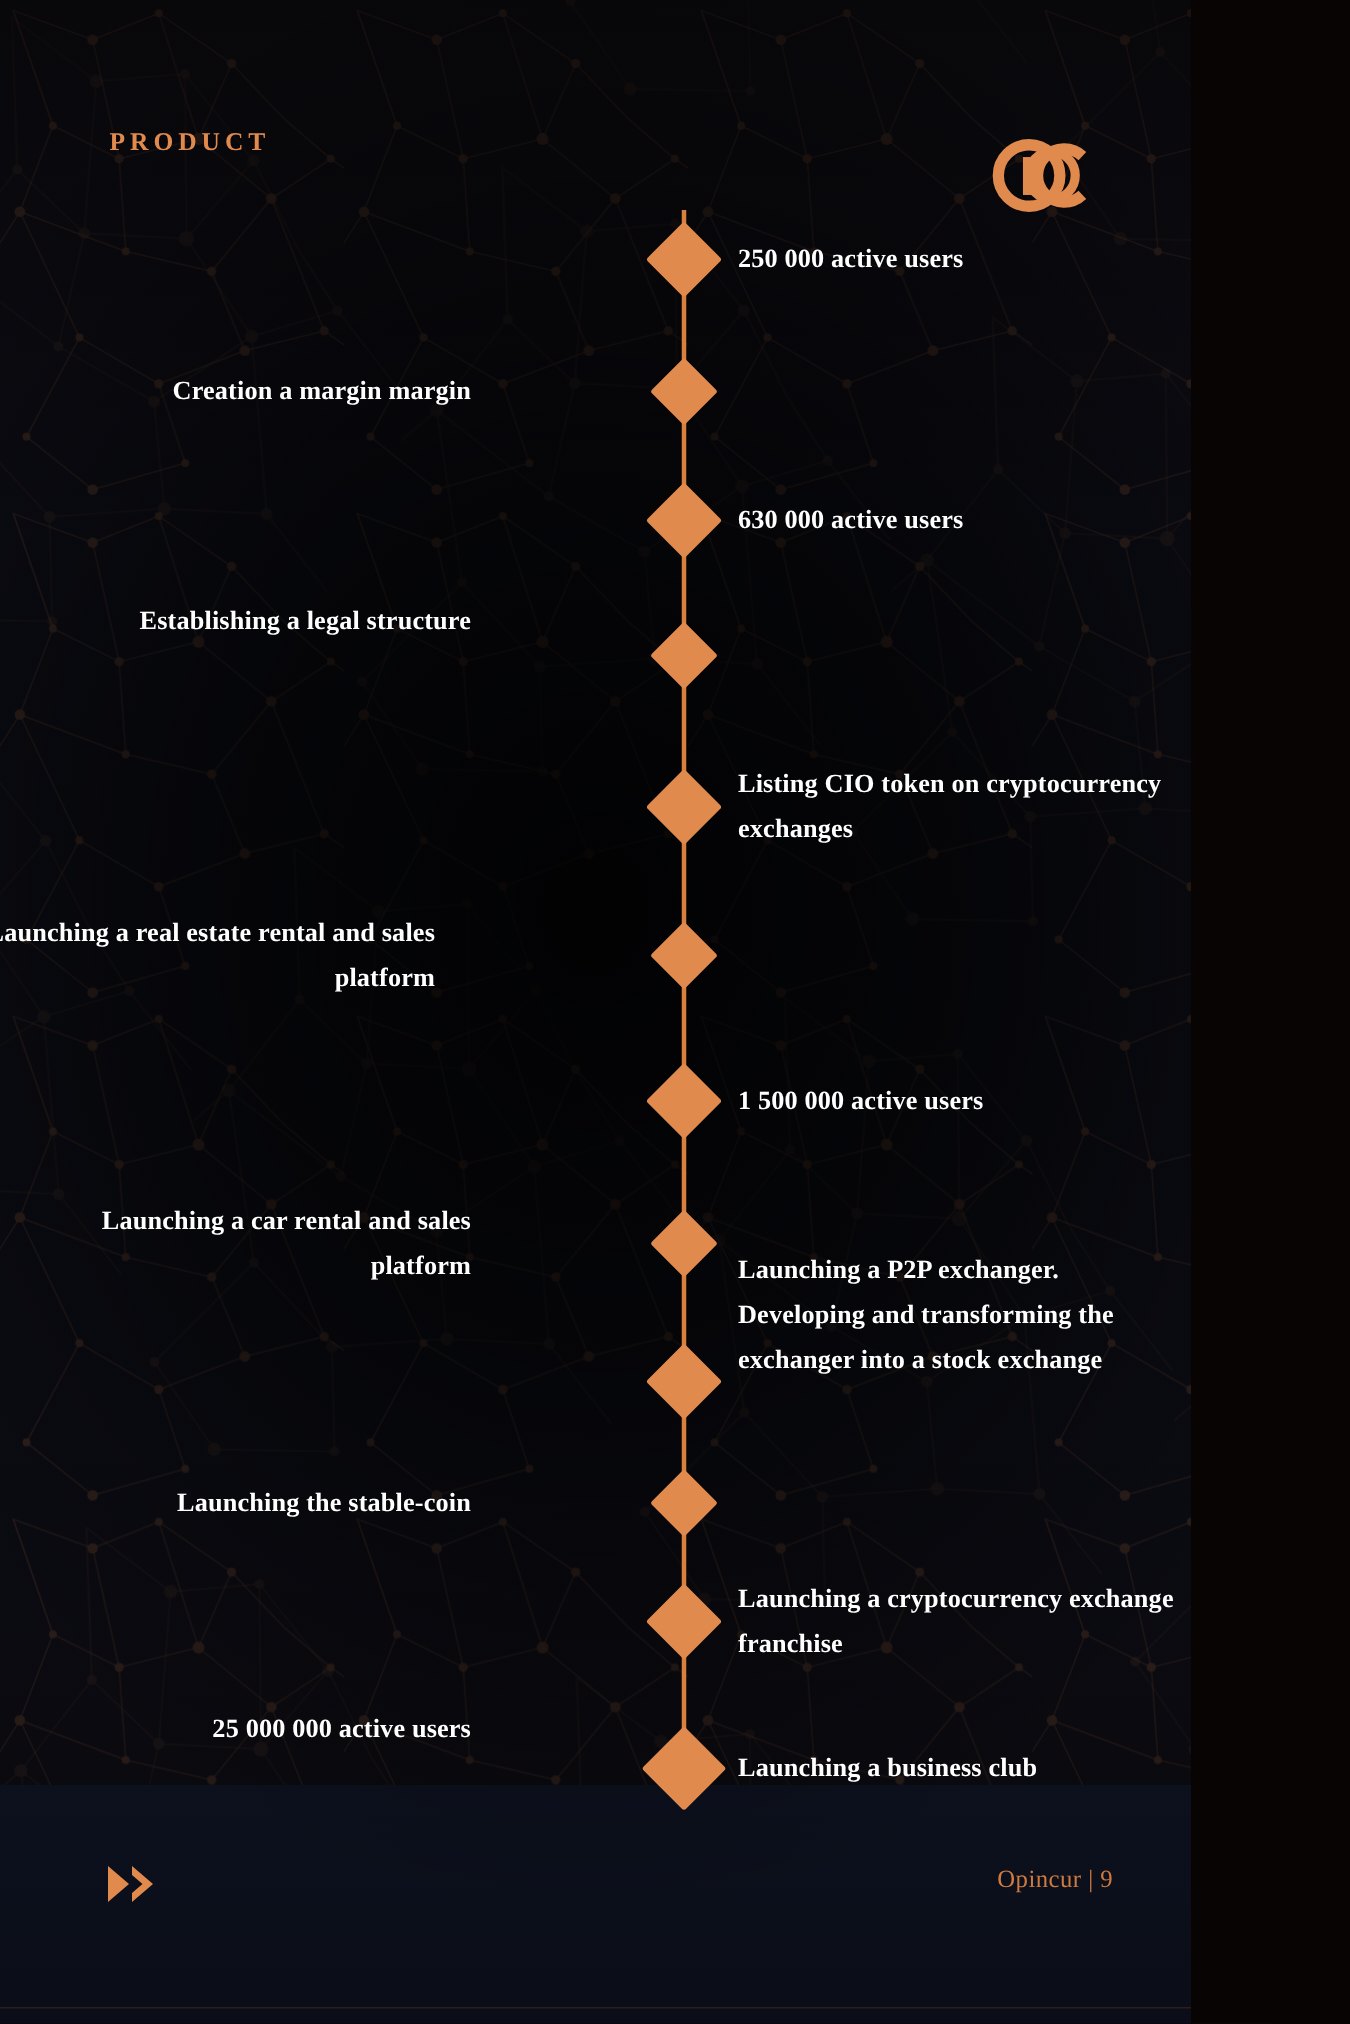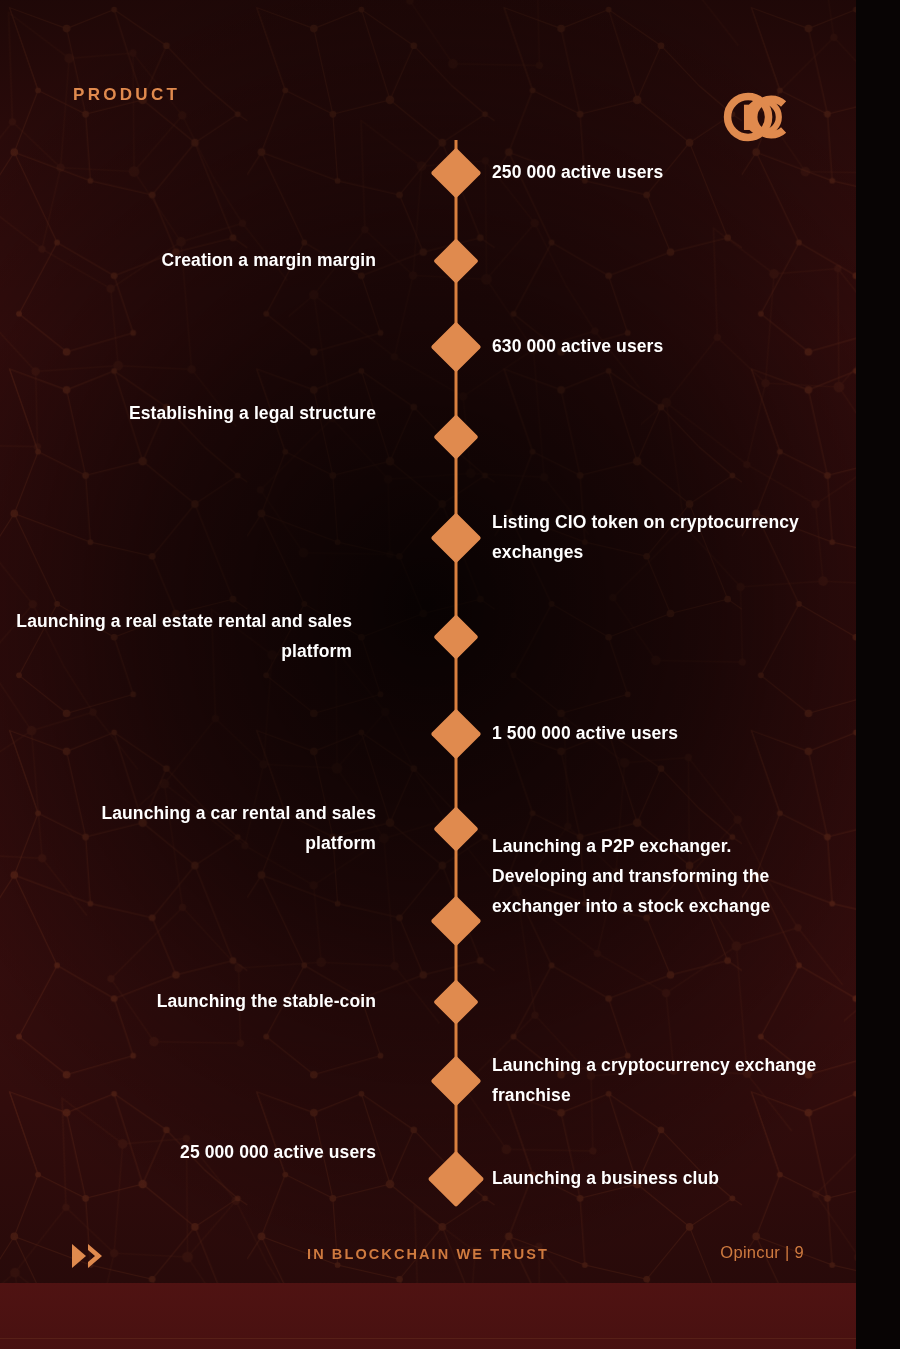--- a/index.html
+++ b/index.html
@@ -7,23 +7,24 @@
 
   html, body {
     width:900px; height:1349px;
     background:#080404;
     font-family:"Liberation Sans", sans-serif;
     overflow:hidden;
   }
 
   .slide{
     position:relative;
-    width:856px; height:1349px;
-    background:#7f1d1d;
+    width:794px; height:1349px;
+    background:#0f172a;
     overflow:hidden;
+    font-family:Liberation Serif, serif;
   }
 
   
   .bg-network{
     position:absolute; inset:0;
     z-index:0;
     opacity:.55;
     pointer-events:none;
   }
   .bg-vignette{
@@ -215,18 +216,17 @@
 franchise</div>
         <div class="node" style="top: 1179px; width: 40px; height: 40px;"></div>
         <div class="label right" style="top: 1163px; left: 492px; width: 400px;">Launching a business club</div>
         <div class="label left" style="top: 1137px; right: 480px; width: 420px; margin-left: 18px;">25 000 000 active users</div>
       </div>
 
     <svg class="footer-chevrons" viewBox="0 0 46 32" aria-hidden="true">
       <path d="M2 4 L16 16 L2 28 Z" fill="#e08a4e"></path>
       <path d="M18 4 L32 16 L18 28 L18 22 L25 16 L18 10 Z" fill="#e08a4e"></path>
     </svg>
-    <div class="footer-tagline">IN BLOCKCHAIN WE TRUST</div>
     <div class="footer-brand">Opincur | 9</div>
     <div class="footer-rule"></div>
 
   </div>
 </div>
 
 </body></html>

